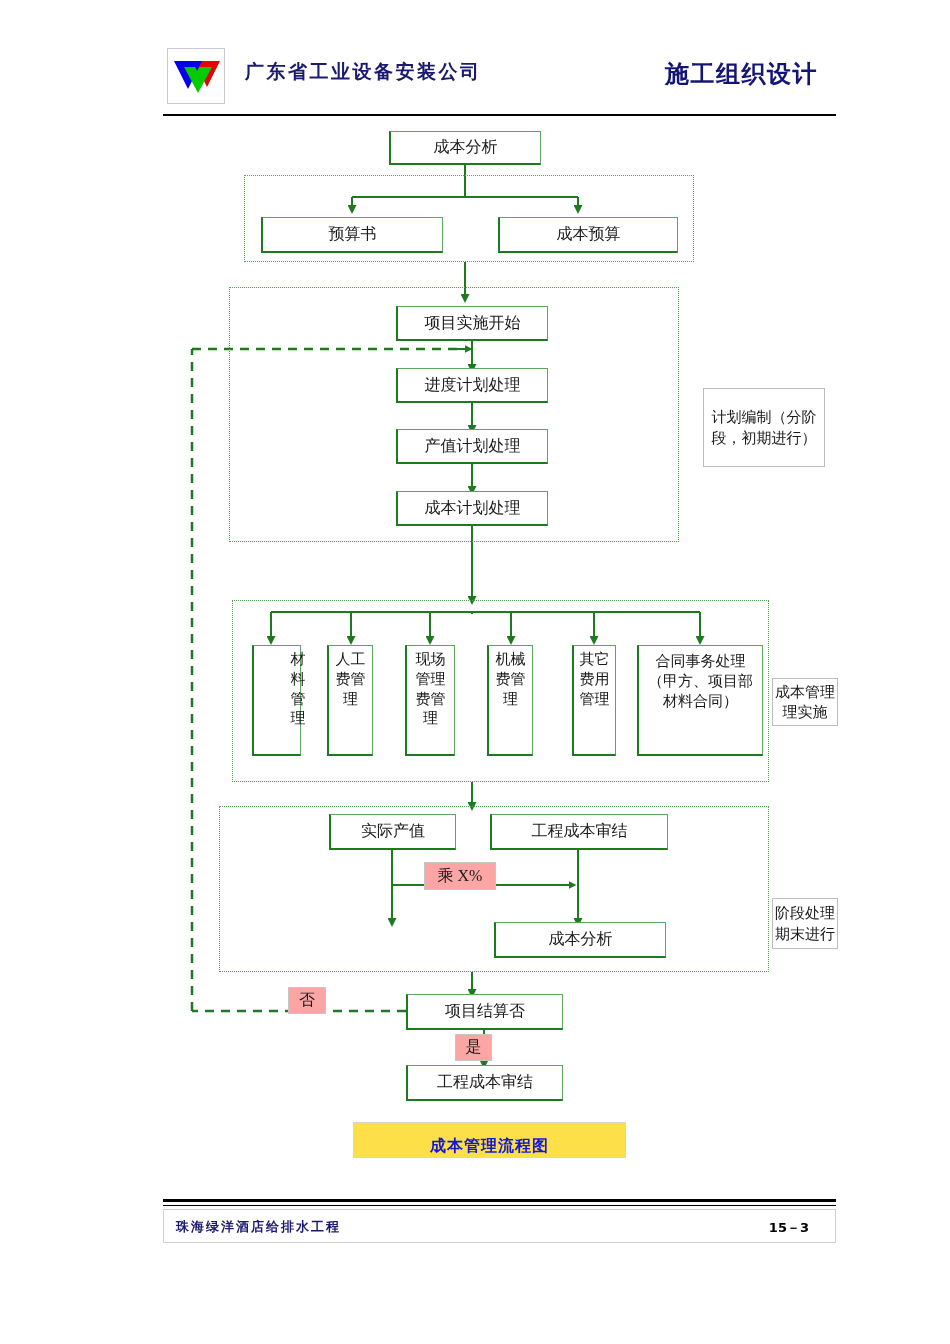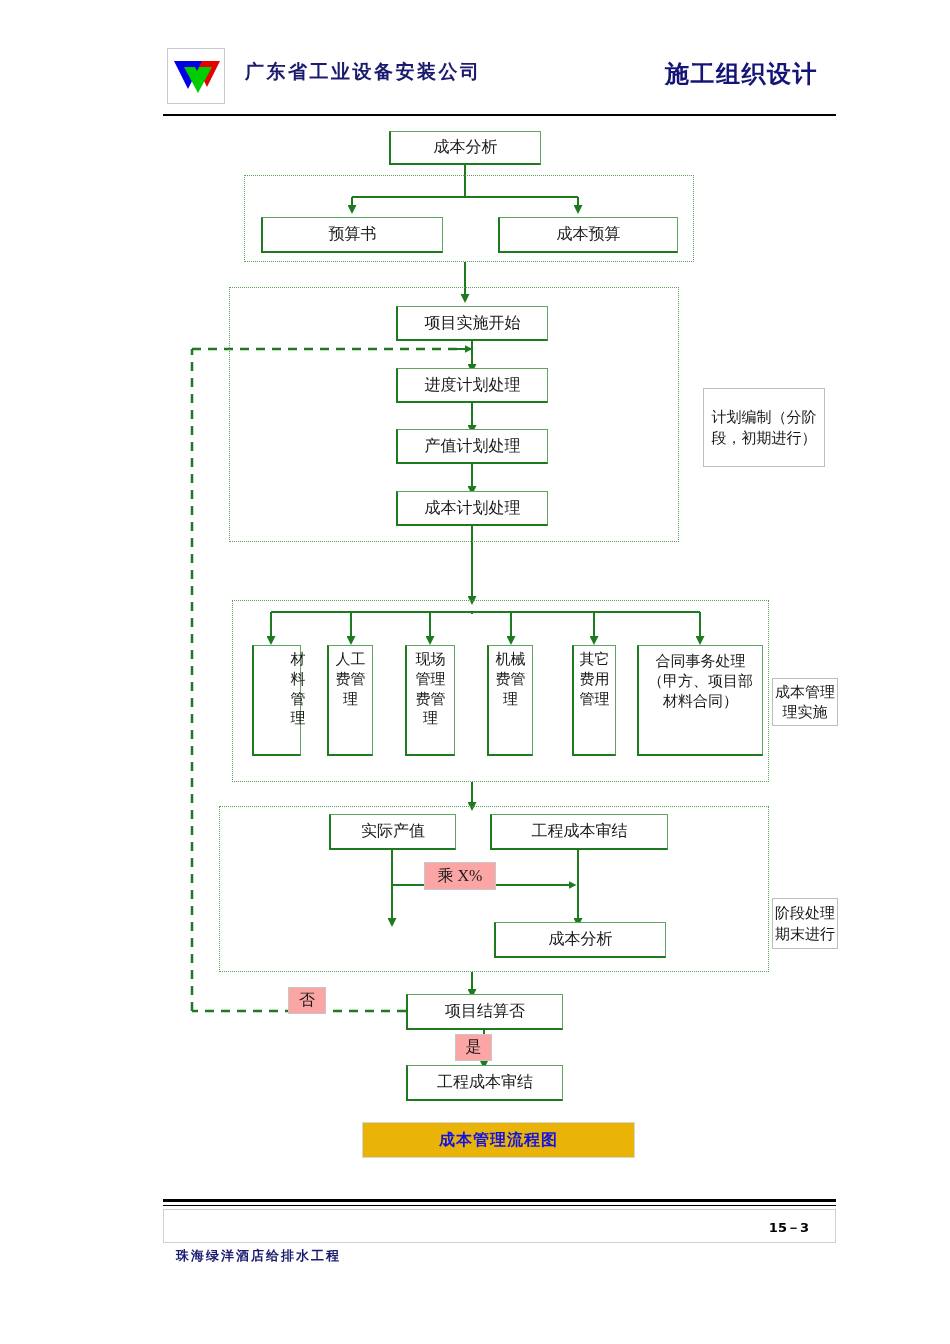--- a/index.html
+++ b/index.html
@@ -87,21 +87,20 @@
   }
   #footer-project {
     position: absolute;
     left: 12px; top: 8px;
     font-family: "DejaVu Sans", "Liberation Sans", sans-serif;
     font-size: 13px;
     font-weight: bold;
     letter-spacing: 2px;
     color: #1a1a6e;
     white-space: nowrap;
-    margin-top: 29px;
   }
   #footer-page {
     position: absolute;
     right: 26px; top: 9px;
     font-family: "DejaVu Sans", "Liberation Sans", sans-serif;
     font-size: 13px;
     font-weight: bold;
     color: #000;
     white-space: nowrap;
   }
@@ -168,27 +167,27 @@
     display: flex;
     align-items: center;
     justify-content: center;
     white-space: nowrap;
     z-index: 6;
   }
 
   
   #caption-box {
     position: absolute;
-    left: 362px; top: 1122px;
+    left: 353px; top: 1122px;
     width: 273px; height: 36px;
     box-sizing: border-box;
     border: 1px solid #d5d5d5;
-    background: #eab308;
+    background: #fde047;
     display: flex;
-    align-items: center;
+    align-items: flex-end;
     justify-content: center;
   }
   #caption-text {
     font-family: "DejaVu Sans", "Liberation Sans", sans-serif;
     font-size: 16px;
     font-weight: bold;
     color: #1414e0;
     letter-spacing: 1px;
   }
 

